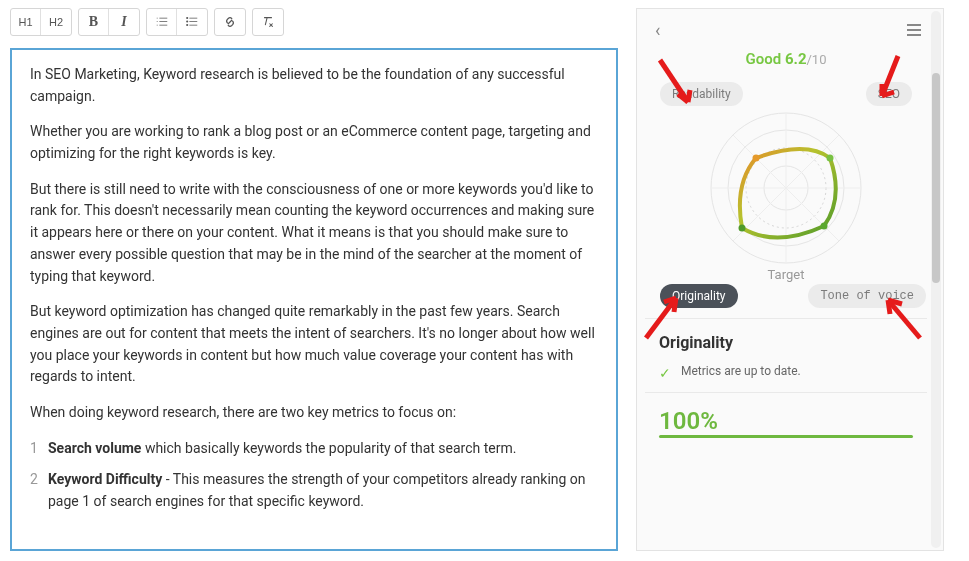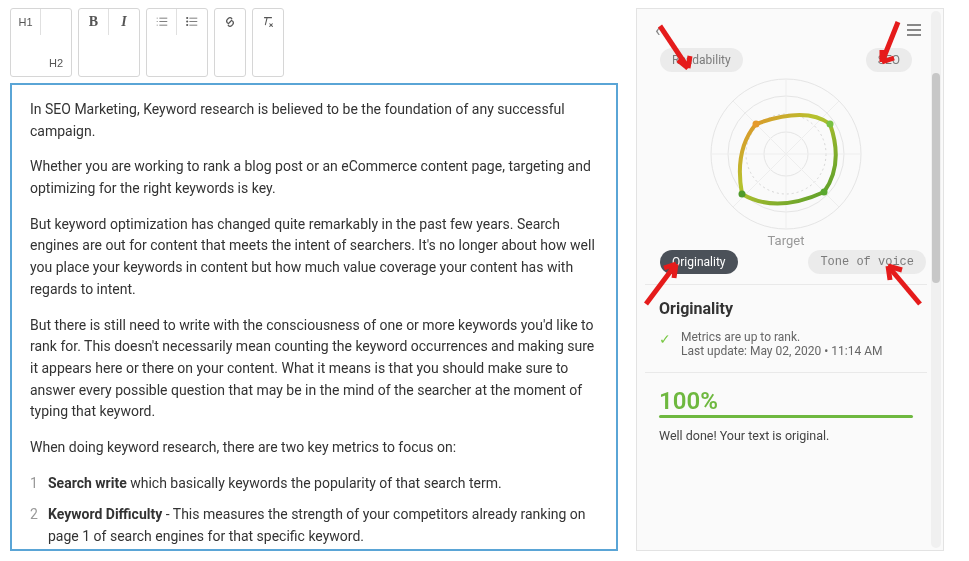--- a/index.html
+++ b/index.html
@@ -15,21 +15,21 @@
   color: #333;
 }
 .editor-panel {
   width: 608px;
   display: flex;
   flex-direction: column;
 }
 .toolbar {
   display: flex;
   gap: 6px;
-  padding-bottom: 6px;
+  padding-bottom: 12px;
 }
 .tool-group {
   display: flex;
   border: 1px solid #d6d6d6;
   border-radius: 3px;
   background: #fff;
 }
 .tool-btn {
   width: 30px;
   height: 26px;
@@ -189,21 +189,21 @@
   color: #444;
 }
 </style>
 </head>
 <body>
 
 <div class="editor-panel">
   <div class="toolbar">
     <div class="tool-group">
       <div class="tool-btn" style="font-size:11px;font-weight:400;">H1</div>
-      <div class="tool-btn" style="font-size:11px;font-weight:400;margin-top:41px;">H2</div>
+      <div class="tool-btn" style="font-size:11px;font-weight:400;">H2</div>
     </div>
     <div class="tool-group">
       <div class="tool-btn" style="font-weight:700;font-family:'Times New Roman',serif;font-size:14px;">B</div>
       <div class="tool-btn" style="font-style:italic;font-family:'Times New Roman',serif;font-size:14px;font-weight:700;">I</div>
     </div>
     <div class="tool-group">
       <div class="tool-btn">
         <svg viewBox="0 0 16 16">
             <path d="M2 3h1v1H2zM2 7h1v1H2zM2 11h1v1H2zM5 3h9v1H5zM5 7h9v1H5zM5 11h9v1H5z"></path>
           </svg>
@@ -229,26 +229,26 @@
         <svg viewBox="0 0 16 16">
             <path d="M4 3h8M7 3l-2 8M10 10l3 3M13 10l-3 3" stroke="#555" stroke-width="1.2" fill="none" stroke-linecap="round"></path>
           </svg>
       </div>
     </div>
   </div>
 
   <div class="editor-content">
     <p>In SEO Marketing, Keyword research is believed to be the foundation of any successful campaign.</p>
     <p>Whether you are working to rank a blog post or an eCommerce content page, targeting and optimizing for the right keywords is key.</p>
+    <p>But there is still need to write with the consciousness of one or more keywords you'd like to rank for. This doesn't necessarily mean counting the keyword occurrences and making sure it appears here or there on your content.  What it means is that you should make sure to answer every possible question that may be in the mind of the searcher at the moment of typing that keyword.</p>
     <p>But keyword optimization has changed quite remarkably in the past few years. Search engines are out for content that meets the intent of searchers. It's no longer about how well you place your keywords in content but how much value coverage your content has with regards to intent.</p>
-    <p>But there is still need to write with the consciousness of one or more keywords you'd like to rank for. This doesn't necessarily mean counting the keyword occurrences and making sure it appears here or there on your content.  What it means is that you should make sure to answer every possible question that may be in the mind of the searcher at the moment of typing that keyword.</p>
     <p>When doing keyword research, there are two key metrics to focus on:</p>
     <div class="ol-item">
       <span class="ol-num">1</span>
-      <span class="ol-text"><b>Search write</b><span> which basically keywords the popularity of that search term.</span></span>
+      <span class="ol-text"><b>Search volume</b><span> which basically keywords the popularity of that search term.</span></span>
     </div>
     <div class="ol-item">
       <span class="ol-num">2</span>
       <span class="ol-text"><b>Keyword Difficulty</b><span> - This measures the strength of your competitors already ranking on page 1 of search engines for that specific keyword.</span></span>
     </div>
 
   </div>
 </div>
 
 <div class="side-panel">
@@ -258,20 +258,24 @@
   <div class="side-inner">
     <div class="side-header">
       <span class="chev-back">‹</span>
       <div class="hamburger">
           <span></span>
           <span></span>
           <span></span>
         </div>
     </div>
 
+    <div class="score-row">
+      <span class="score-good">Good</span>
+      <span class="score-val">6.2</span><span class="score-max">/10</span>
+    </div>
 
     <div class="radar-wrap">
 
       <div class="pill" style="top:4px; left:14px;">Readability</div>
       <div class="pill" style="top:4px; right:14px;">SEO</div>
       <div class="pill active" style="bottom:0; left:14px;">Originality</div>
       <div class="pill" style="bottom:0; right:0;font-family:Liberation Mono, monospace;">Tone of voice</div>
 
       <svg class="arrow" style="left:8px; top:-20px;" width="50" height="56">
         <path d="M6 2 L34 44" stroke="#e51b1b" stroke-width="5" fill="none"></path>
@@ -315,23 +319,21 @@
           </linearGradient>
         </defs>
       </svg>
       <div class="target-label">Target</div>
     </div>
 
     <div class="section-title">Originality</div>
     <div class="metrics-row">
       <span class="check">✓</span>
       <div>
-        <div>Metrics are up to rank.</div>
-        <div>Last update: May 02, 2020 • 11:14 AM</div>
+        <div>Metrics are up to date.</div>
       </div>
     </div>
     <div class="pct-block">
       <div class="pct-val">100%</div>
       <div class="pct-bar"></div>
-      <div class="pct-msg">Well done! Your text is original.</div>
     </div>
   </div>
 </div>
 
 </body></html>

